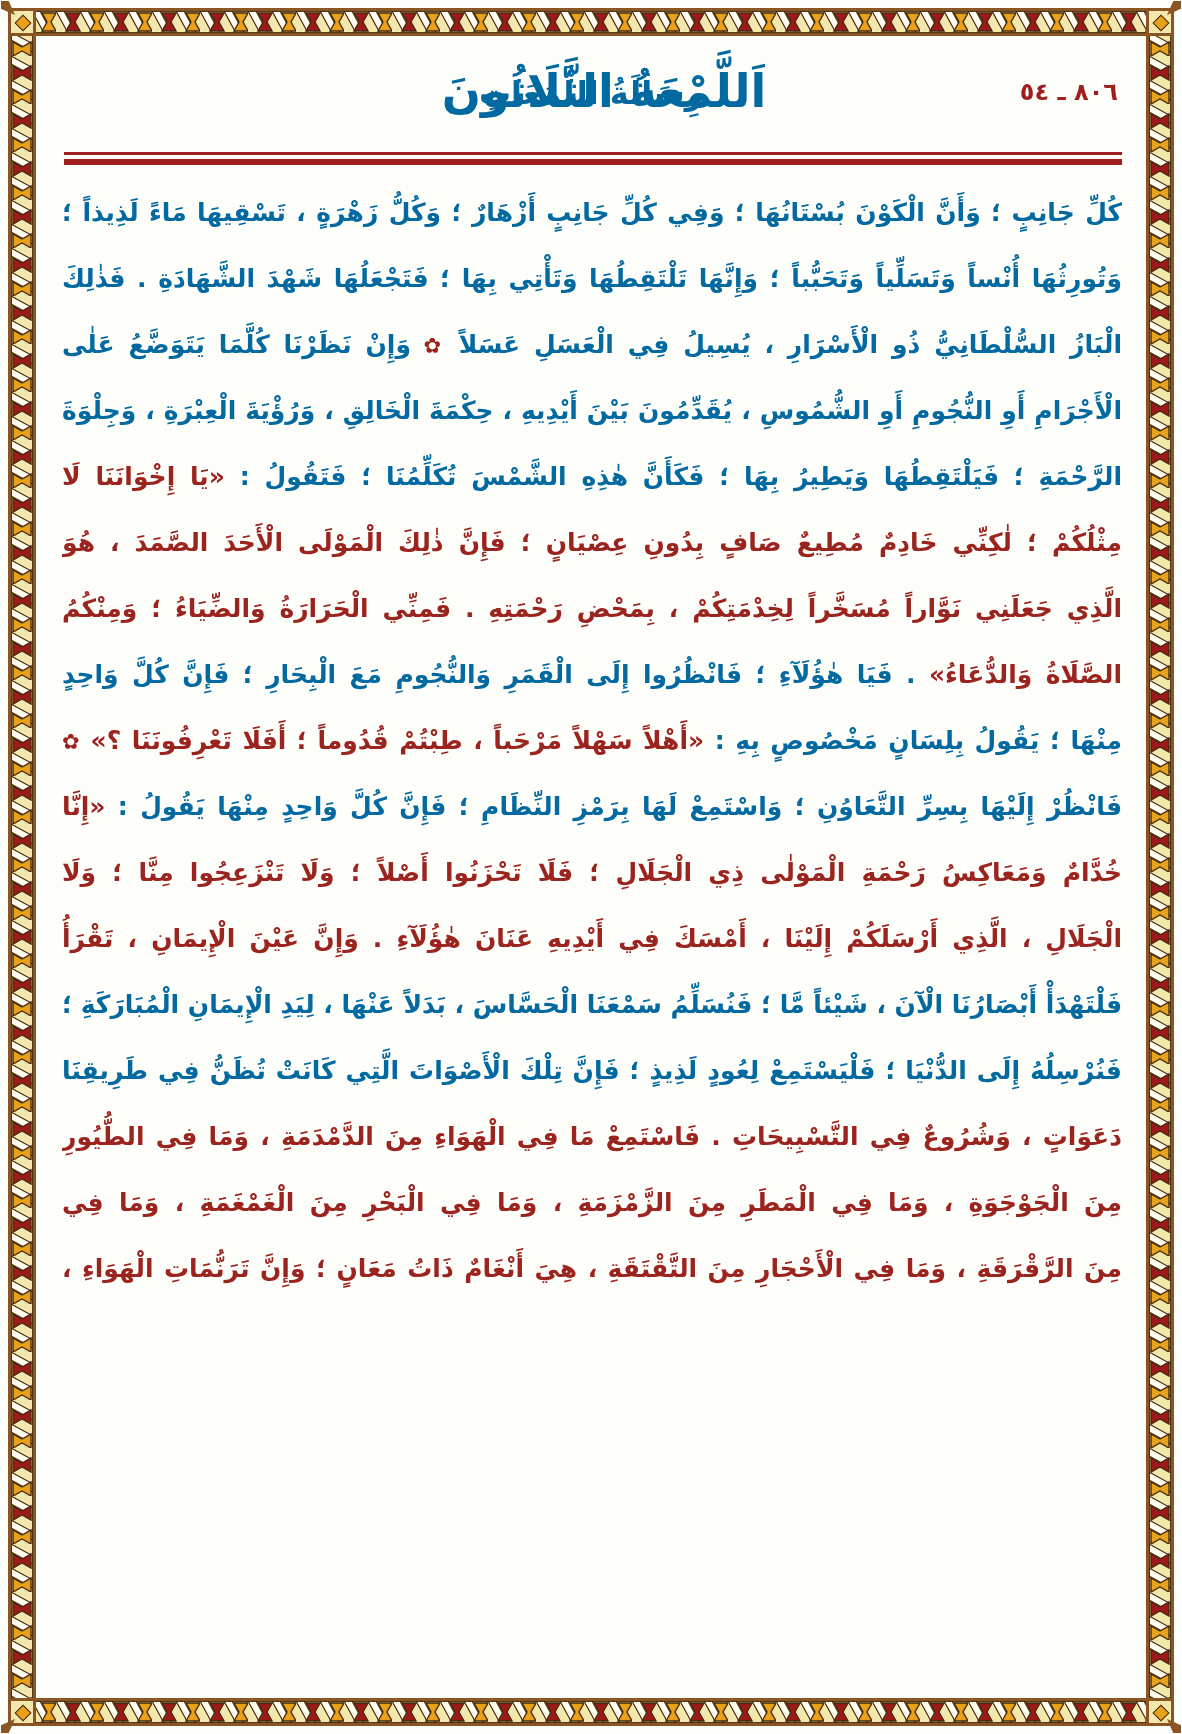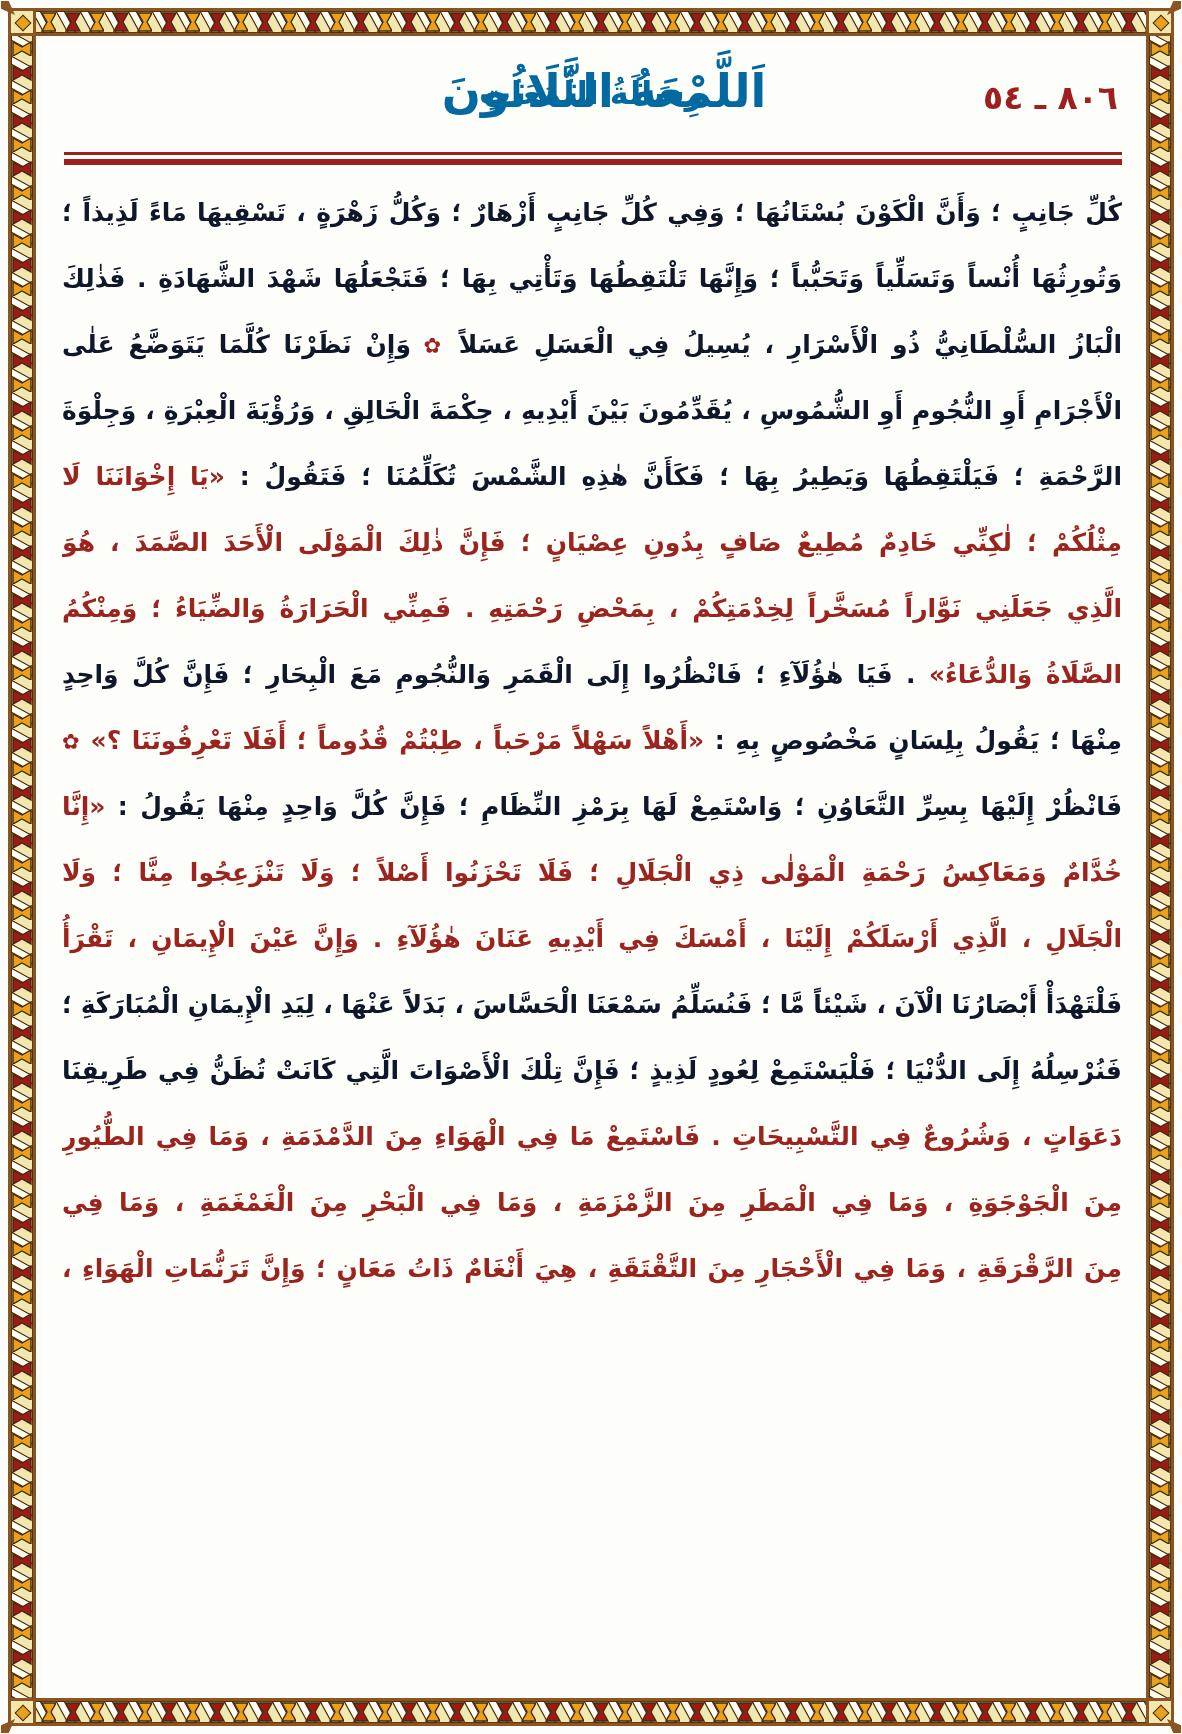--- a/index.html
+++ b/index.html
@@ -45,38 +45,38 @@
   .watermark {
     position: absolute; top: 4px; left: 50%; transform: translateX(-46%);
     font-size: 46px; font-weight: bold; color: #0369a1; white-space: nowrap;
   }
   .title {
     position: absolute; top: 14px; left: 50%; transform: translateX(-50%);
     font-size: 32px; font-weight: bold; color: #0369a1; white-space: nowrap;
   }
   .page-number {
     position: absolute; top: 18px; right: 0;
-    font-size: 33px; font-weight: bold; color: #9e1f1e; white-space: nowrap;
+    font-size: 24px; font-weight: bold; color: #9e1f1e; white-space: nowrap;
   }
   .rule { position: absolute; top: 152px; left: 64px; right: 60px; }
   .rule .thin  { height: 3px; background: #9e1f1e; }
   .rule .thick { height: 6px; background: #9e1f1e; margin-top: 4px; }
 
   
   .body-text {
     position: absolute; top: 180px; left: 62px; right: 60px;
     direction: rtl;
   }
   .line {
     height: 66px; line-height: 66px;
     font-size: 25px; font-weight: bold;
     text-align: justify; text-align-last: justify; -moz-text-align-last: justify;
     overflow: hidden; white-space: normal;
   }
-  .seg-black { color: #0f172a; }
+  .seg-black { color: #0369a1; }
   .seg-red   { color: #9c241f; }
   .rosette   { color: #9c241f; font-size: 21px; }
 </style>
 </head>
 <body>
 
 <div class="page">
 
   <svg width="0" height="0" style="position:absolute" aria-hidden="true">
     <defs>

